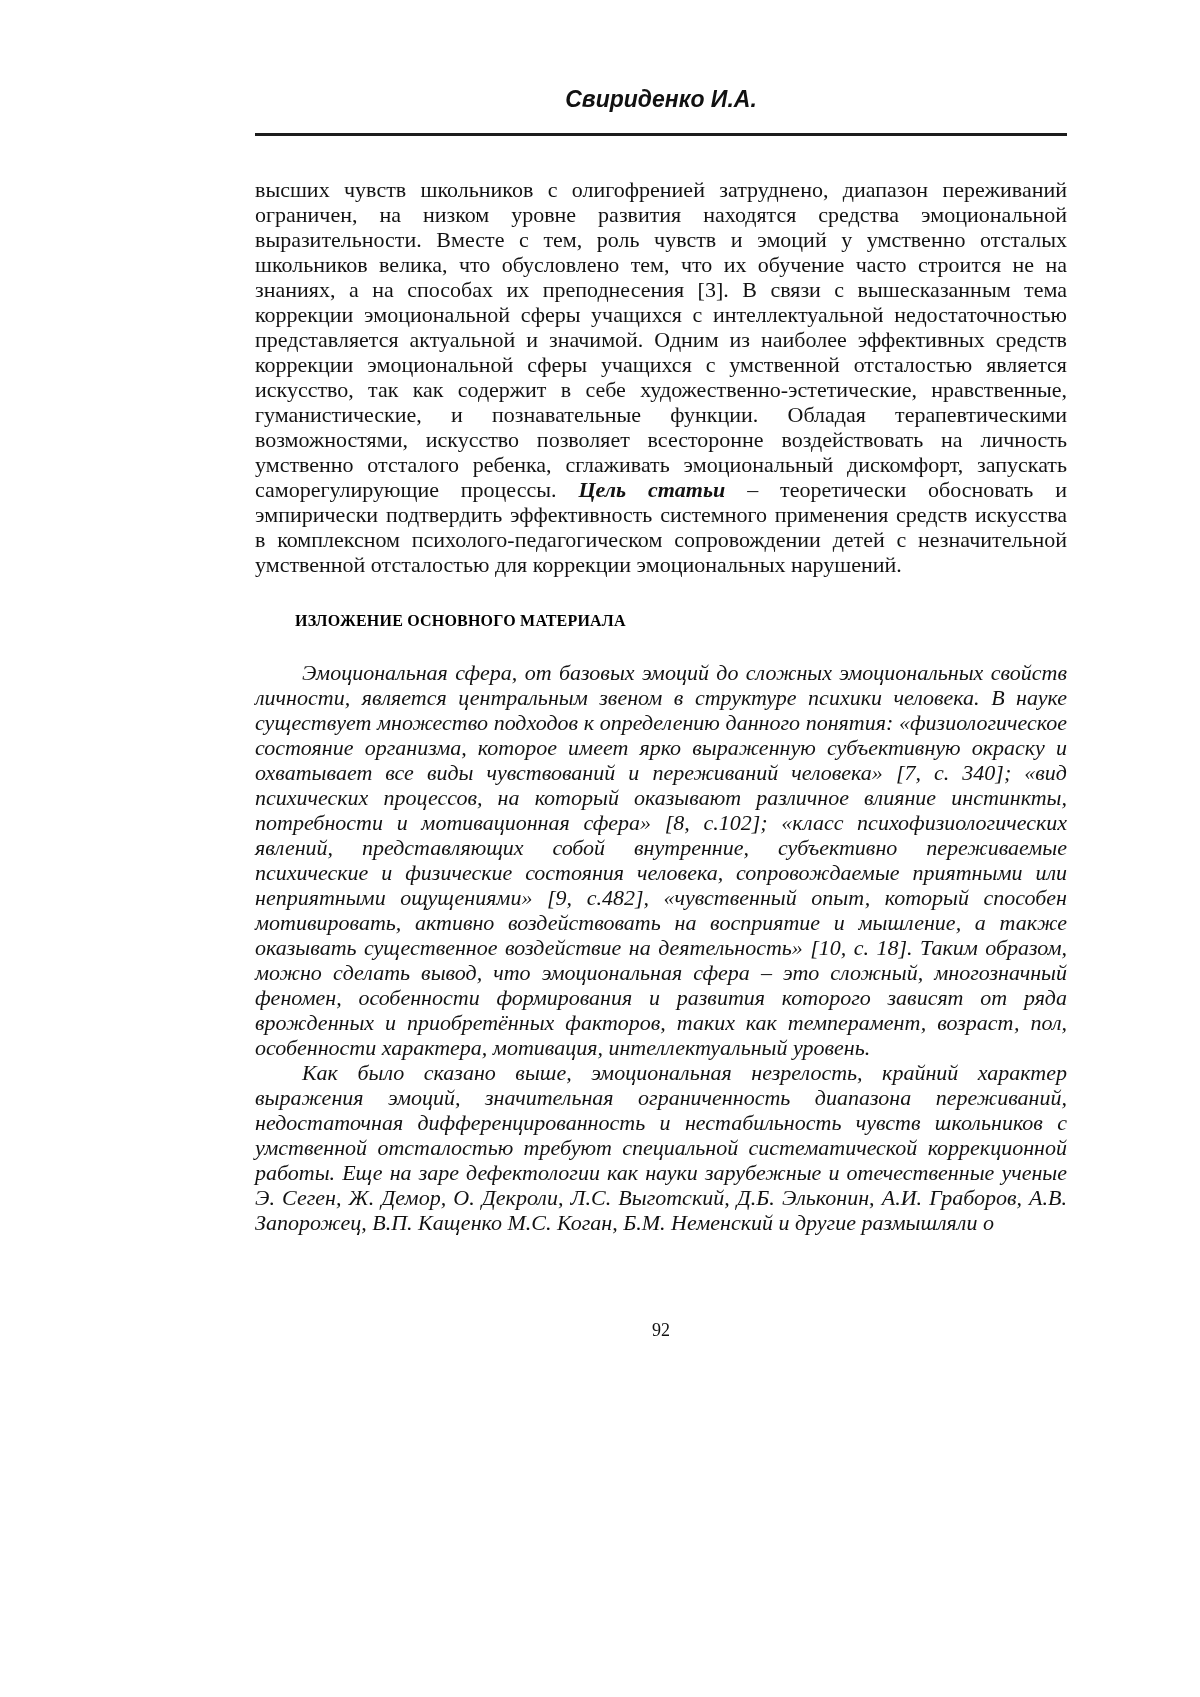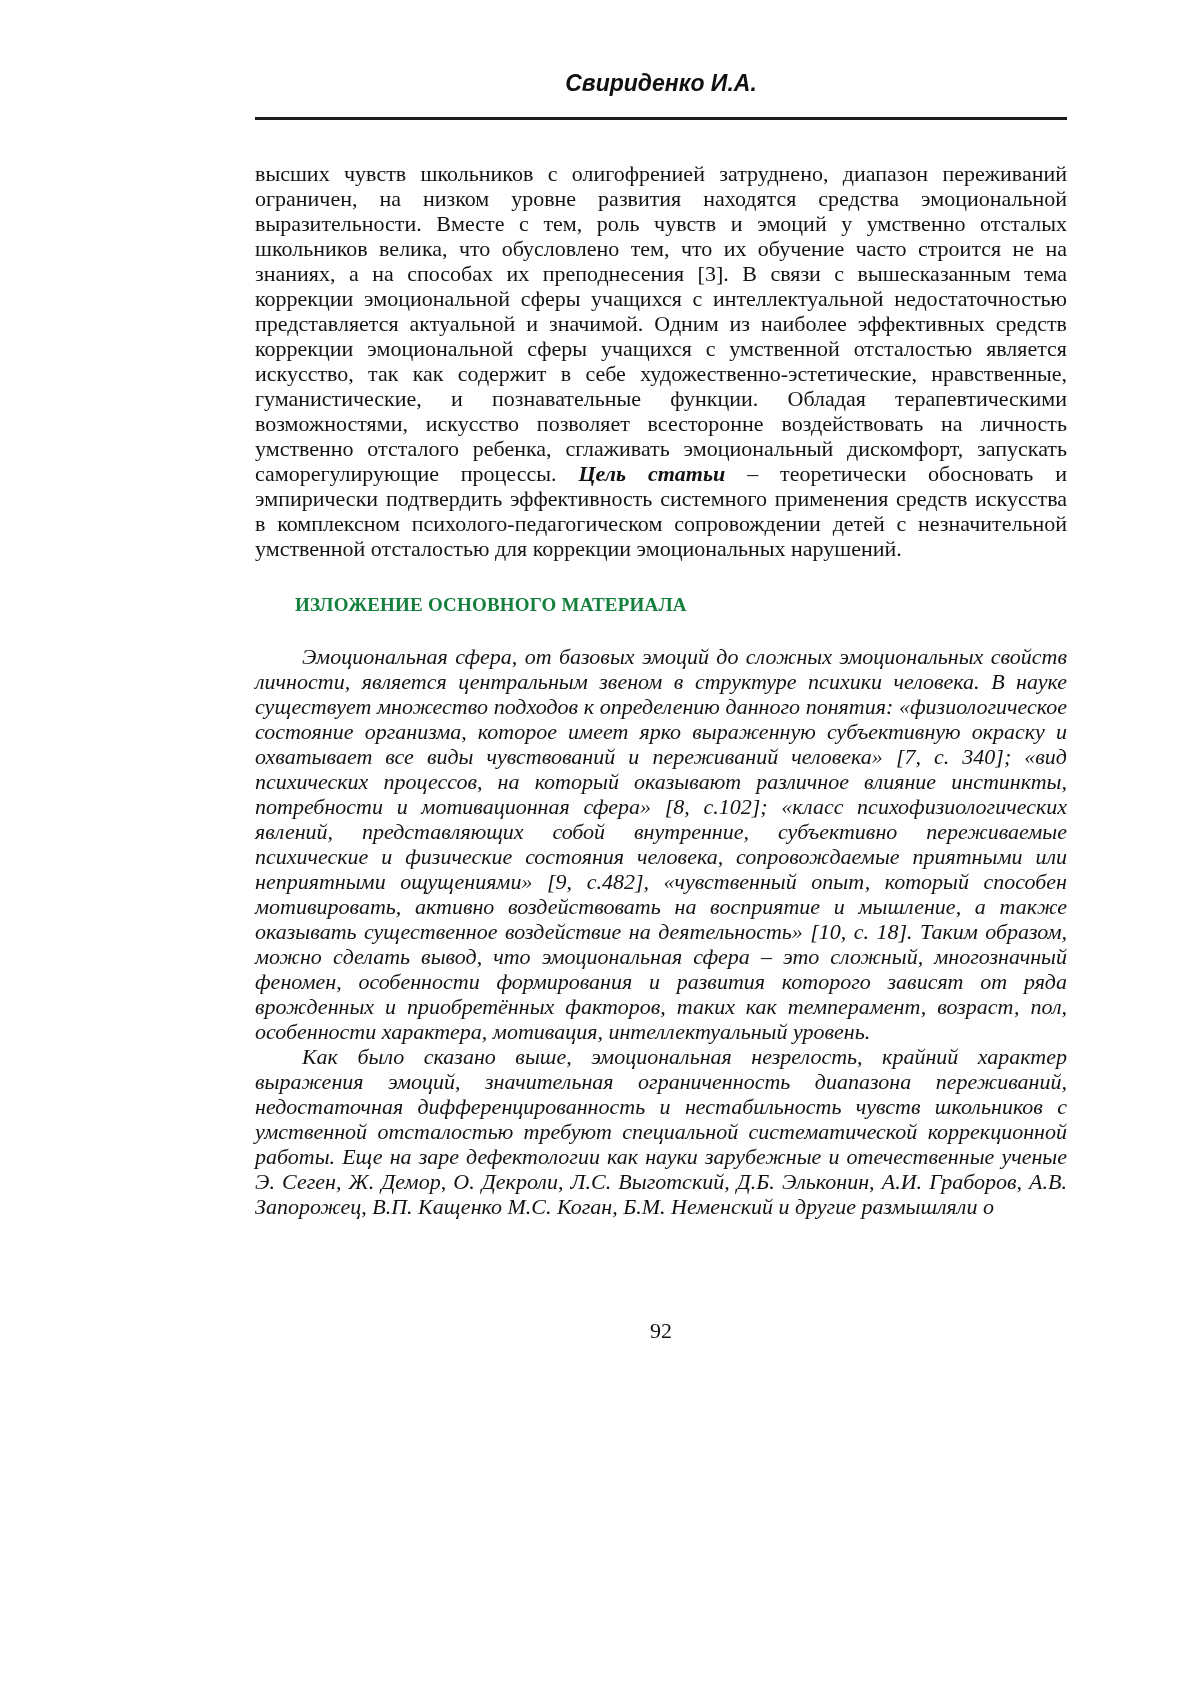--- a/index.html
+++ b/index.html
@@ -11,21 +11,21 @@
     position: relative;
     width: 1200px;
     height: 1697px;
     background: #ffffff;
     overflow: hidden;
     color: #111111;
   }
   .content {
     position: absolute;
     left: 255px;
-    top: 0;
+    top: 16px;
     width: 812px;
   }
   .running-header {
     margin-top: 70px;
     text-align: center;
     font-family: "Liberation Sans", sans-serif;
     font-weight: bold;
     font-style: italic;
     font-size: 23px;
     line-height: 26px;
@@ -55,37 +55,37 @@
   p.para.indented {
     text-indent: 47px;
     font-style: italic;
   }
   .goal-emph {
     font-weight: bold;
     font-style: italic;
   }
   h2.section-heading {
     font-family: "Liberation Serif", serif;
-    font-size: 19px;
+    font-size: 16px;
     line-height: 25px;
     font-weight: bold;
-    color: #15803d;
+    color: #000000;
     margin: 31px 0 27px 0;
     text-indent: 40px;
     text-align: left;
     letter-spacing: 0.2px;
   }
   .page-number {
     position: absolute;
     left: 255px;
     width: 812px;
     top: 1318px;
     text-align: center;
     font-family: "Liberation Serif", serif;
-    font-size: 22px;
+    font-size: 18px;
     line-height: 25px;
     color: #121212;
   }
 </style>
 </head>
 <body>
 
 <div class="page">
   <div class="content">
 

